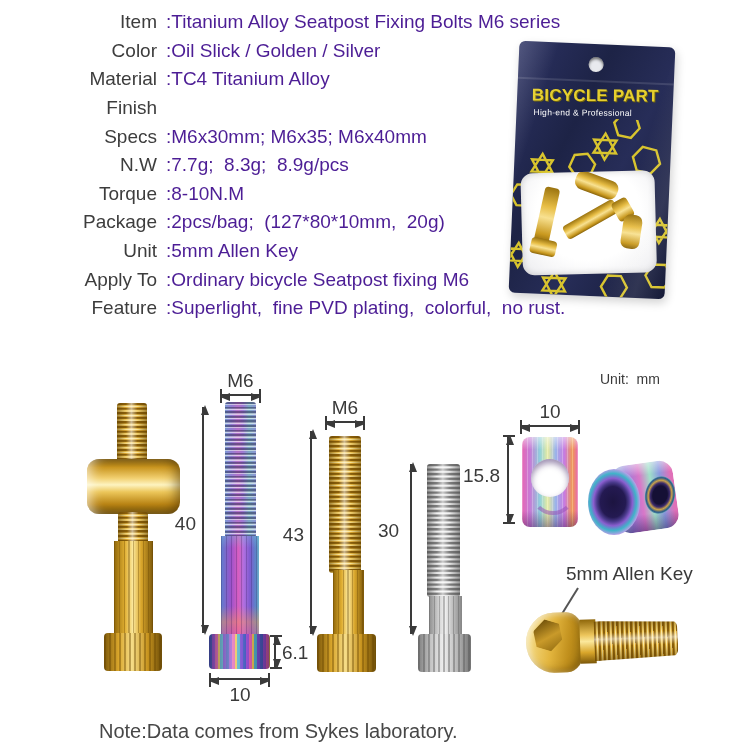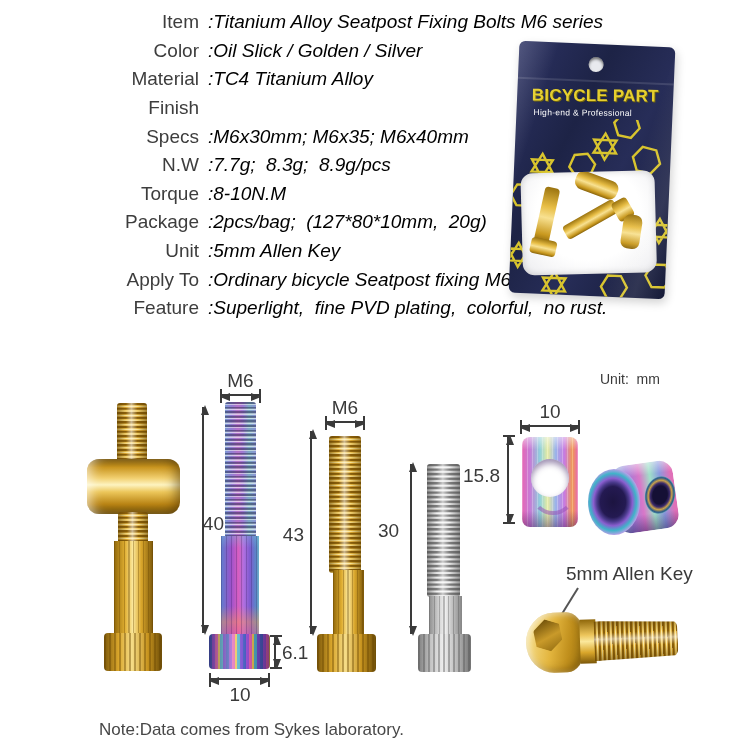--- a/index.html
+++ b/index.html
@@ -1,23 +1,23 @@
 <!DOCTYPE html>
 <html><head>
 <meta charset="utf-8">
 <style>
   html,body{margin:0;padding:0;background:#fff;}
   body{width:750px;height:750px;overflow:hidden;font-family:"Liberation Sans",sans-serif;color:#3a3a3a;}
   .canvas{position:relative;width:750px;height:750px;background:#ffffff;}
 
   
-  .specs{position:absolute;left:0;top:8px;width:625px;margin-left:42px;}
+  .specs{position:absolute;left:0;top:8px;width:625px;}
   .spec-row{display:flex;height:28.6px;align-items:center;font-size:19px;white-space:pre;}
   .spec-label{width:157px;text-align:right;flex:none;color:#3d3d3d;}
-  .spec-value{margin-left:9px;color:#000000;font-style:italic;}
+  .spec-value{margin-left:9px;color:#4c1d95;}
 
   
   .bag{position:absolute;left:514px;top:44px;width:156px;height:252px;transform:rotate(2.5deg);}
   .bag-body{position:absolute;inset:0;border-radius:6px;overflow:hidden;
     background:linear-gradient(115deg,#2c3263 0%,#1d2346 35%,#272d58 60%,#141936 100%);
     box-shadow:2px 4px 10px rgba(0,0,0,0.18);}
   .bag-body:after{content:"";position:absolute;inset:0;
     background:linear-gradient(105deg,rgba(255,255,255,0.18) 0%,rgba(255,255,255,0) 18%,rgba(255,255,255,0) 70%,rgba(255,255,255,0.10) 86%,rgba(255,255,255,0) 100%);}
   .hang-hole{position:absolute;left:50%;top:13px;width:15px;height:15px;margin-left:-8px;border-radius:50%;
     background:#e8eaee;box-shadow:inset 0 2px 3px rgba(0,0,0,0.55);}
@@ -108,21 +108,21 @@
   .allen-neck{position:absolute;left:60px;top:16px;width:16px;height:44px;
     background:linear-gradient(180deg,#8f670a,#ecc45a 35%,#fbe89c 50%,#d9a62b 75%,#7c580a);}
   .allen-shaft{position:absolute;left:74px;top:18px;width:84px;height:40px;border-radius:0 10px 10px 0;
     clip-path:polygon(0 0,100% 8%,100% 92%,0 100%);
     background-image:
       linear-gradient(180deg,rgba(90,60,0,0.5),rgba(255,255,255,0) 30%,rgba(255,255,255,0.55) 46%,rgba(255,255,255,0) 64%,rgba(90,60,0,0.5)),
       repeating-linear-gradient(90deg,#8a5f0a 0 1.6px,#edc04a 2.6px,#fbe89c 3.4px,#d79f27 4.6px);}
 
   .unit-label{position:absolute;left:600px;top:371px;font-size:14px;color:#3a3a3a;white-space:pre;}
   .allen-label{position:absolute;left:566px;top:563px;font-size:19px;color:#3a3a3a;}
-  .note{position:absolute;left:99px;top:720px;font-size:17px;color:#474747;}
+  .note{position:absolute;left:99px;top:720px;font-size:20px;color:#474747;}
   .leader-svg{position:absolute;left:540px;top:584px;width:46px;height:50px;}
 </style>
 </head>
 <body>
 
 <div class="canvas">
 
   <section class="specs">
     <div class="spec-row"><div class="spec-label">Item</div><div class="spec-value">:Titanium Alloy Seatpost Fixing Bolts M6 series</div></div>
     <div class="spec-row"><div class="spec-label">Color</div><div class="spec-value">:Oil Slick / Golden / Silver</div></div>
@@ -186,21 +186,21 @@
         <i class="ar lt"></i>
         <i class="ar rt"></i>
       </div>
     <div class="part oil-threads" style="left:225px;top:402px;width:31px;height:136px;"></div>
     <div class="part oil-smooth" style="left:221px;top:536px;width:38px;height:100px;"></div>
     <div class="part oil-head" style="left:209px;top:634px;width:61px;height:35px;"></div>
     <div class="dim-v" style="left:202px;top:407px;height:226px;">
         <i class="ar up"></i>
         <i class="ar dn"></i>
       </div>
-    <div class="dim-label" style="left:168px;top:513px;width:28px;text-align:right;margin-left:28px;">40</div>
+    <div class="dim-label" style="left:168px;top:513px;width:28px;text-align:right;">40</div>
     <div class="dim-v" style="left:274px;top:637px;height:30px;">
         <i class="ar up"></i>
         <i class="ar dn"></i>
         <i class="htick t"></i>
         <i class="htick b"></i>
       </div>
     <div class="dim-label" style="left:282px;top:642px;">6.1</div>
     <div class="dim-h" style="left:211px;top:678px;width:57px;">
         <i class="tick l"></i>
         <i class="tick r"></i>

